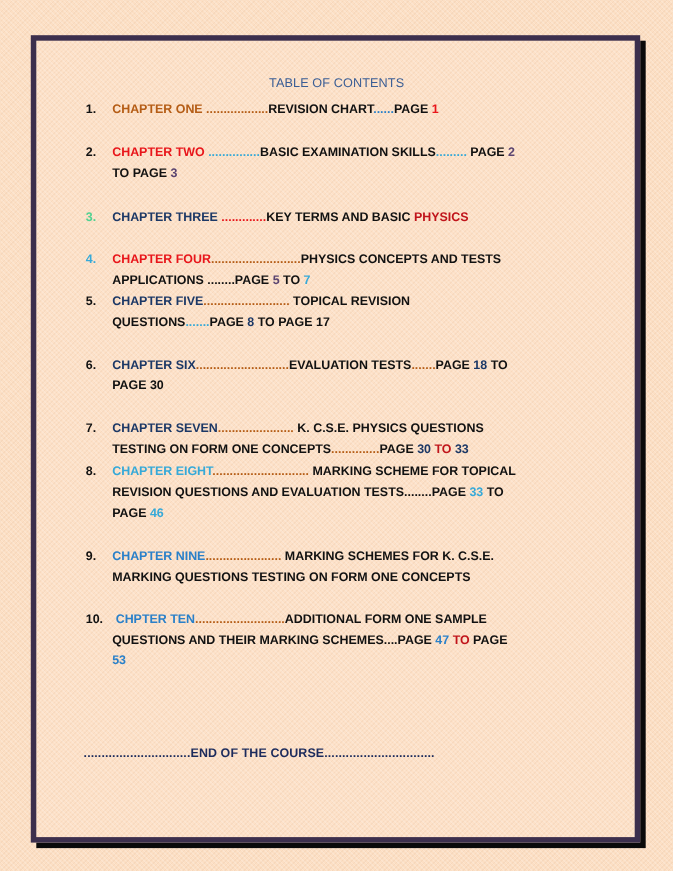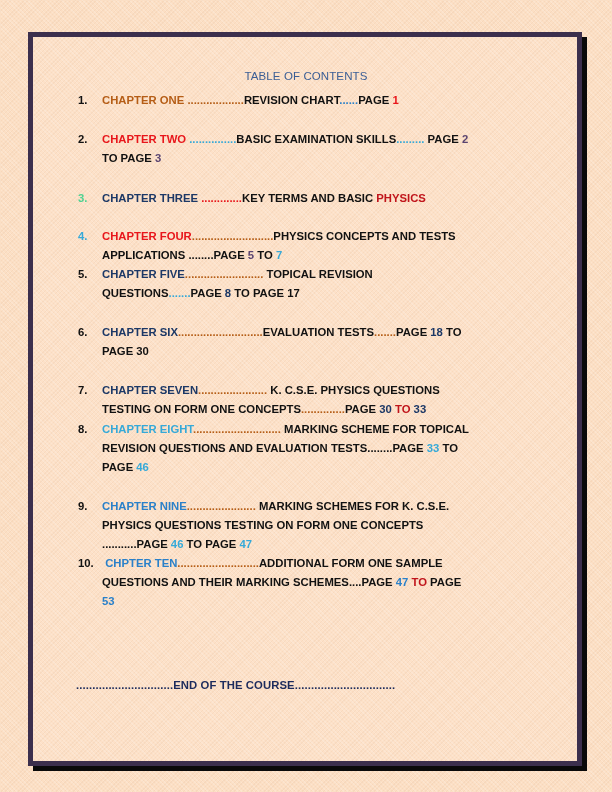--- a/index.html
+++ b/index.html
@@ -121,22 +121,21 @@
 </div>
 
 <div class="entry" style="top:420px;">
   <span class="num">8.</span><span class="c-cyan">CHAPTER EIGHT</span><span class="c-orange">............................</span> <span>MARKING SCHEME FOR TOPICAL</span>
   <span class="indent"><span>REVISION QUESTIONS AND EVALUATION TESTS</span><span>........</span><span>PAGE</span> <span class="c-cyan">33</span> <span>TO</span></span>
   <span class="indent"><span>PAGE</span> <span class="c-cyan">46</span></span>
 </div>
 
 <div class="entry" style="top:497px;">
   <span class="num">9.</span><span class="c-blue">CHAPTER NINE</span><span class="c-orange">......................</span> <span>MARKING SCHEMES FOR K. C.S.E.</span>
-  <span class="indent"><span>PHYSICS QUESTIONS TESTING ON FORM ONE CONCEPTS</span></span>
-  <span class="indent"><span>...........</span><span>PAGE</span> <span class="c-cyan">46</span> <span>TO PAGE</span> <span class="c-cyan">47</span></span>
+  <span class="indent"><span>MARKING QUESTIONS TESTING ON FORM ONE CONCEPTS</span></span>
 </div>
 
 <div class="entry" style="top:554px;">
   <span class="num">10.</span> <span class="c-blue">CHPTER TEN</span><span class="c-orange">..........................</span><span>ADDITIONAL FORM ONE SAMPLE</span>
   <span class="indent"><span>QUESTIONS AND THEIR MARKING SCHEMES</span><span>....</span><span>PAGE</span> <span class="c-blue">47</span> <span class="c-darkred">TO</span> <span>PAGE</span></span>
   <span class="indent"><span class="c-blue">53</span></span>
 </div>
 
 <div class="end-line">
   <span>..............................</span><span>END OF THE COURSE</span><span>...............................</span>

